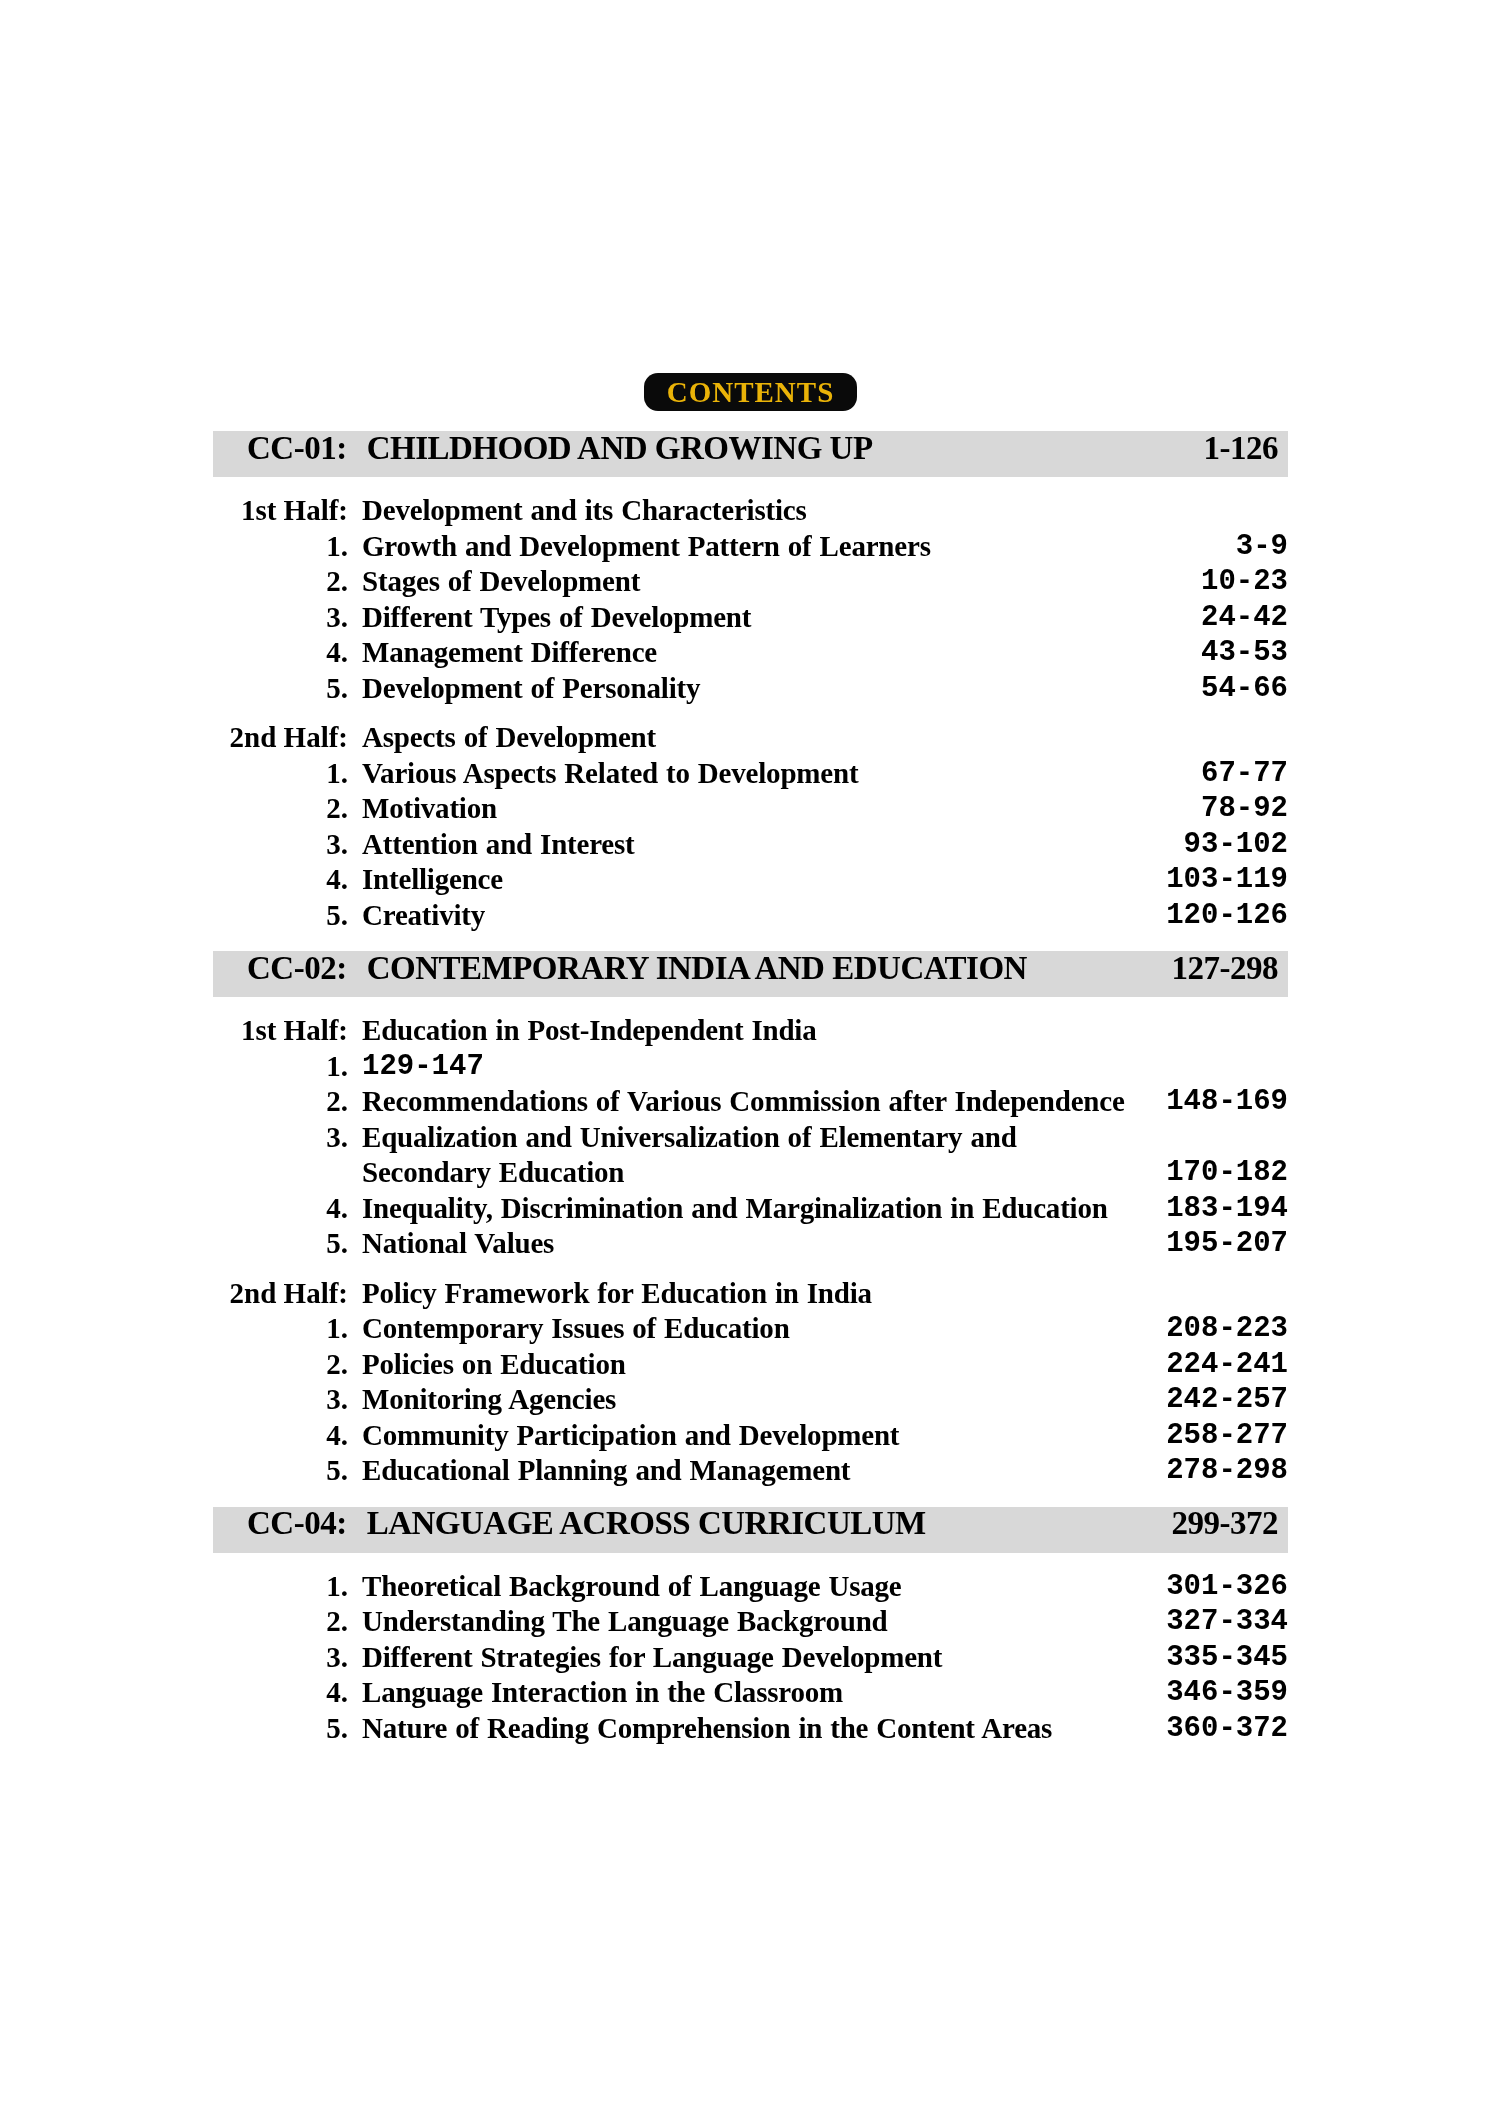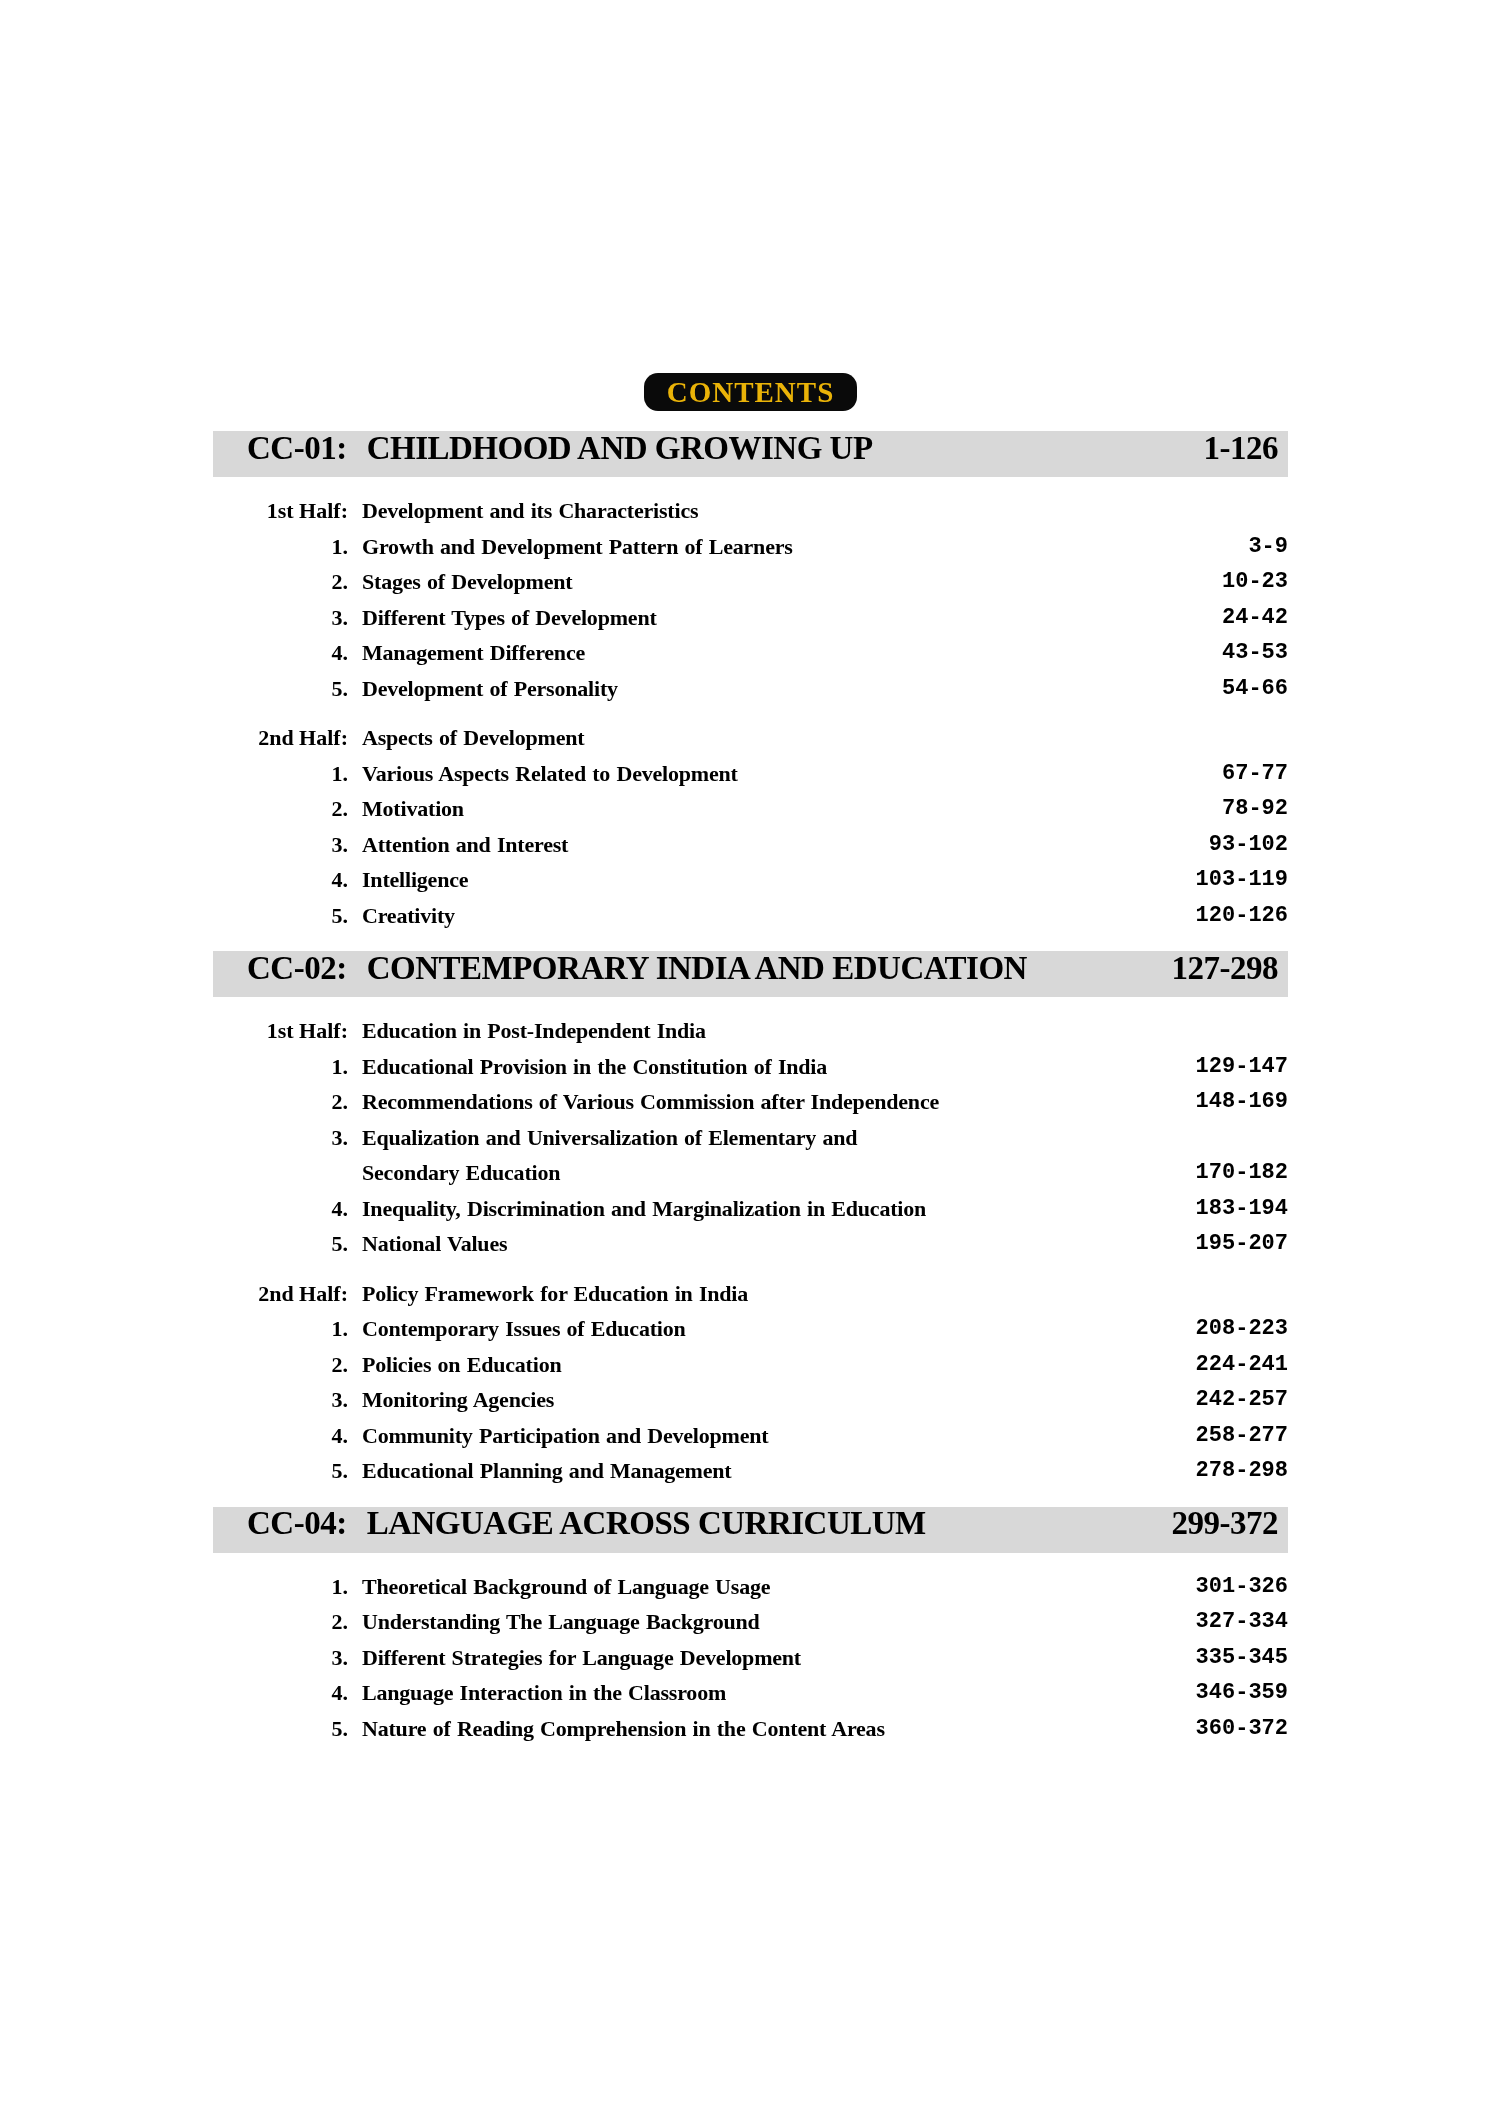--- a/index.html
+++ b/index.html
@@ -49,21 +49,21 @@
   .sec-code { margin-right: 20px; white-space: nowrap; }
   .sec-title { flex: 1; white-space: nowrap; }
   .sec-pages { white-space: nowrap; }
   .section-bar + .group { margin-top: 16px; }
   .group + .group { margin-top: 14px; }
   .row {
     display: grid;
     grid-template-columns: 135px 1fr auto;
     column-gap: 14px;
     line-height: 35.5px;
-    font-size: 22px;
+    font-size: 29px;
   }
   .col-label { text-align: right; white-space: nowrap; align-self: start; }
   .col-title { white-space: pre-line; word-spacing: 1px; letter-spacing: -0.2px; }
   .col-pages { text-align: left; white-space: nowrap; align-self: end; font-family: Liberation Mono, monospace; }
 </style>
 </head>
 <body>
 
 <div class="page">
   <div class="content">
@@ -146,21 +146,20 @@
           <span class="sec-pages">127-298</span>
         </div>
         <div class="group">
           <div class="row">
             <span class="col-label">1st Half:</span>
             <span class="col-title">Education in Post-Independent India</span>
             <span class="col-pages"></span>
           </div>
           <div class="row">
             <span class="col-label">1.</span>
-            <span class="col-title">Educational Provision in the Constitution of India</span>
             <span class="col-pages">129-147</span>
           </div>
           <div class="row">
             <span class="col-label">2.</span>
             <span class="col-title">Recommendations of Various Commission after Independence</span>
             <span class="col-pages">148-169</span>
           </div>
           <div class="row">
             <span class="col-label">3.</span>
             <span class="col-title">Equalization and Universalization of Elementary and

